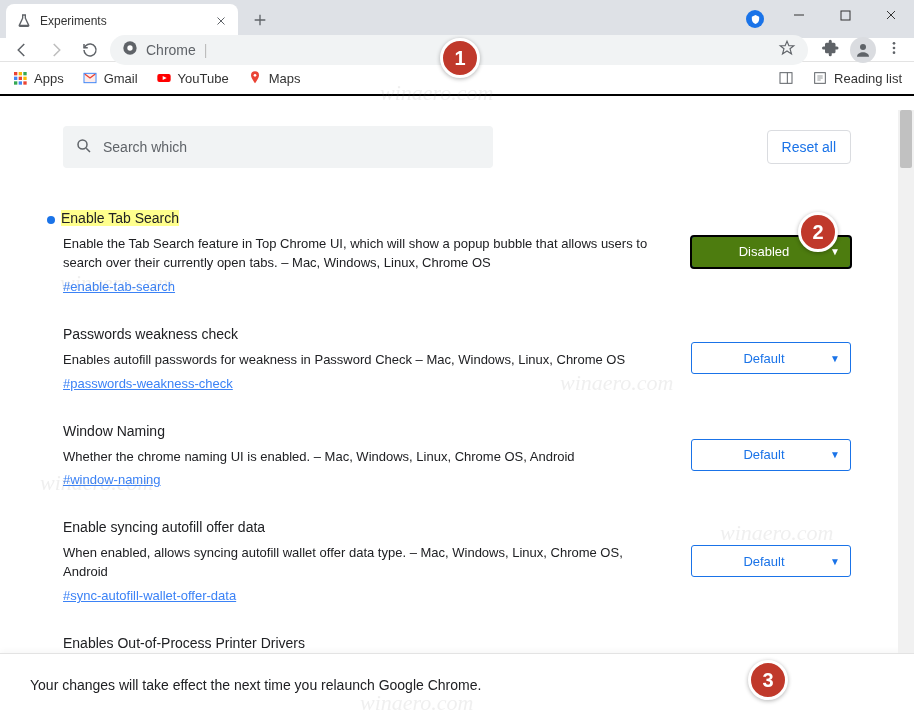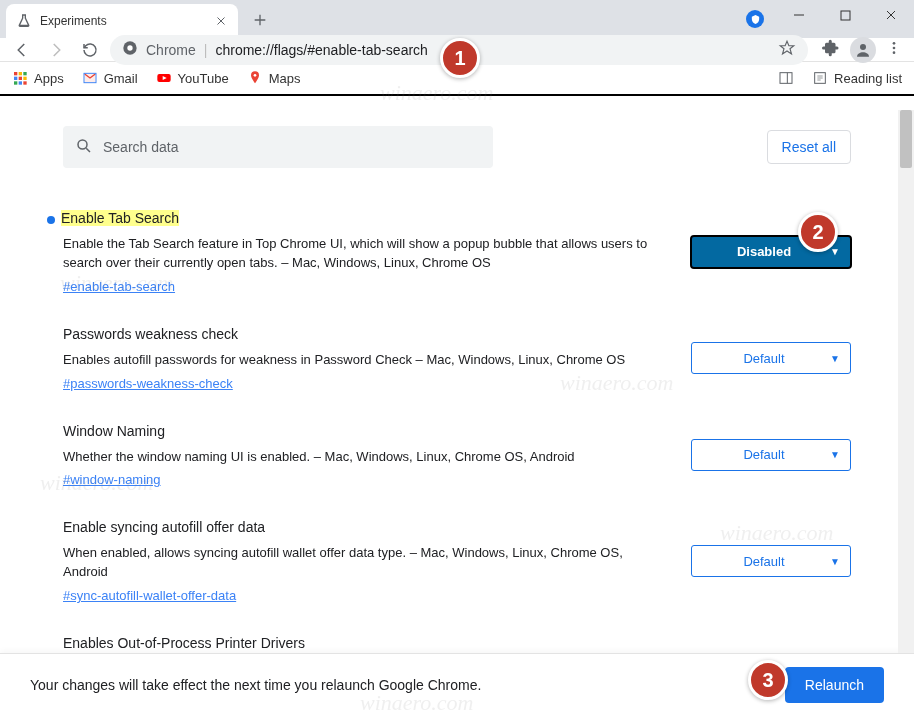--- a/index.html
+++ b/index.html
@@ -177,22 +177,22 @@
     background:#fff;
     color:#1a73e8;
     font-size:13px;
     padding:0 24px 0 10px;
     text-align:center;
     position:relative;
     display:flex;align-items:center;justify-content:center;
     cursor:pointer;
   }
   .flag-select.active{
-    background:#0369a1;color:#fff;
-    outline:2px solid #000;outline-offset:-1px;font-weight:bold;
+    background:#4d7c0f;color:#fff;
+    outline:2px solid #000;outline-offset:-1px;
   }
   .flag-select .chev{position:absolute;right:10px;font-size:10px;}
   
   .footer{
     height:62px;
     border-top:1px solid #e3e3e3;
     background:#fff;
     display:flex;align-items:center;
     padding:0 30px;
     box-shadow: 0 -2px 6px rgba(0,0,0,0.04);
@@ -285,21 +285,20 @@
         <path fill="none" stroke="#5f6368" stroke-width="2" d="M4 4v5h5"></path>
       </svg>
     </div>
   <div class="omnibox">
     <span><svg width="16" height="16" viewBox="0 0 24 24">
           <circle cx="12" cy="12" r="10" fill="#5f6368"></circle>
           <circle cx="12" cy="12" r="4" fill="#fff"></circle>
         </svg></span>
     <span class="lbl1">Chrome</span>
     <span class="sep">|</span>
-    <span class="url">chrome://flags/#enable-tab-search</span>
     <span class="star"><svg width="18" height="18" viewBox="0 0 24 24">
           <path fill="none" stroke="#5f6368" stroke-width="1.5" d="M12 3l2.5 6H21l-5 4 2 7-6-4-6 4 2-7-5-4h6.5z"></path>
         </svg></span>
   </div>
   <div class="tb-right">
     <span><svg width="18" height="18" viewBox="0 0 24 24">
           <path fill="#5f6368" d="M20 10h-2V7a2 2 0 0 0-2-2h-3V3a2 2 0 1 0-4 0v2H6a2 2 0 0 0-2 2v3H2a2 2 0 1 0 0 4h2v3a2 2 0 0 0 2 2h3v2a2 2 0 1 0 4 0v-2h3a2 2 0 0 0 2-2v-3h2a2 2 0 1 0 0-4z"></path>
         </svg></span>
     <span class="avatar">
         <svg width="18" height="18" viewBox="0 0 24 24">
@@ -388,21 +387,21 @@
       <div class="scrollbar-thumb"></div>
     </div>
     <div class="page">
       <div class="page-inner">
         <div class="search-row">
           <div class="searchbox">
             <span><svg width="18" height="18" viewBox="0 0 24 24">
                   <circle cx="10" cy="10" r="6" fill="none" stroke="#5f6368" stroke-width="2"></circle>
                   <line x1="15" y1="15" x2="20" y2="20" stroke="#5f6368" stroke-width="2"></line>
                 </svg></span>
-            <span>Search data</span>
+            <span>Search which</span>
           </div>
           <button class="reset-btn">Reset all</button>
         </div>
 
         <div id="flags-container">
             <div class="flag">
               <div class="flag-left"><div><span class="flag-dot"></span><span class="flag-title hl">Enable Tab Search</span></div><div class="flag-desc">Enable the Tab Search feature in Top Chrome UI, which will show a popup bubble that allows users to search over their currently open tabs. – Mac, Windows, Linux, Chrome OS</div><a class="flag-hash">#enable-tab-search</a></div>
               <div class="flag-right">
                 <div class="flag-select active">
                   <span>Disabled</span>
@@ -413,21 +412,21 @@
             <div class="flag">
               <div class="flag-left"><div><span class="flag-title">Passwords weakness check</span></div><div class="flag-desc">Enables autofill passwords for weakness in Password Check – Mac, Windows, Linux, Chrome OS</div><a class="flag-hash">#passwords-weakness-check</a></div>
               <div class="flag-right">
                 <div class="flag-select">
                   <span>Default</span>
                   <span class="chev">▼</span>
                 </div>
               </div>
             </div>
             <div class="flag">
-              <div class="flag-left"><div><span class="flag-title">Window Naming</span></div><div class="flag-desc">Whether the window naming UI is enabled. – Mac, Windows, Linux, Chrome OS, Android</div><a class="flag-hash">#window-naming</a></div>
+              <div class="flag-left"><div><span class="flag-title">Window Naming</span></div><div class="flag-desc">Whether the chrome naming UI is enabled. – Mac, Windows, Linux, Chrome OS, Android</div><a class="flag-hash">#window-naming</a></div>
               <div class="flag-right">
                 <div class="flag-select">
                   <span>Default</span>
                   <span class="chev">▼</span>
                 </div>
               </div>
             </div>
             <div class="flag">
               <div class="flag-left"><div><span class="flag-title">Enable syncing autofill offer data</span></div><div class="flag-desc">When enabled, allows syncing autofill wallet offer data type. – Mac, Windows, Linux, Chrome OS, Android</div><a class="flag-hash">#sync-autofill-wallet-offer-data</a></div>
               <div class="flag-right">
@@ -442,21 +441,20 @@
                 <div><span class="flag-title">Enables Out-of-Process Printer Drivers</span></div>
               </div>
             </div>
           </div>
       </div>
     </div>
   </div>
 
   <div class="footer">
     <span class="msg">Your changes will take effect the next time you relaunch Google Chrome.</span>
-    <button class="relaunch-btn">Relaunch</button>
   </div>
 </div>
 
 <div class="badge" style="left:440px;top:38px;">1</div>
 <div class="badge" style="left:798px;top:212px;">2</div>
 <div class="badge" style="left:748px;top:660px;">3</div>
 
 <div class="watermark" style="left:380px;top:80px;">winaero.com</div>
 <div class="watermark" style="left:60px;top:270px;">winaero.com</div>
 <div class="watermark" style="left:560px;top:370px;">winaero.com</div>

